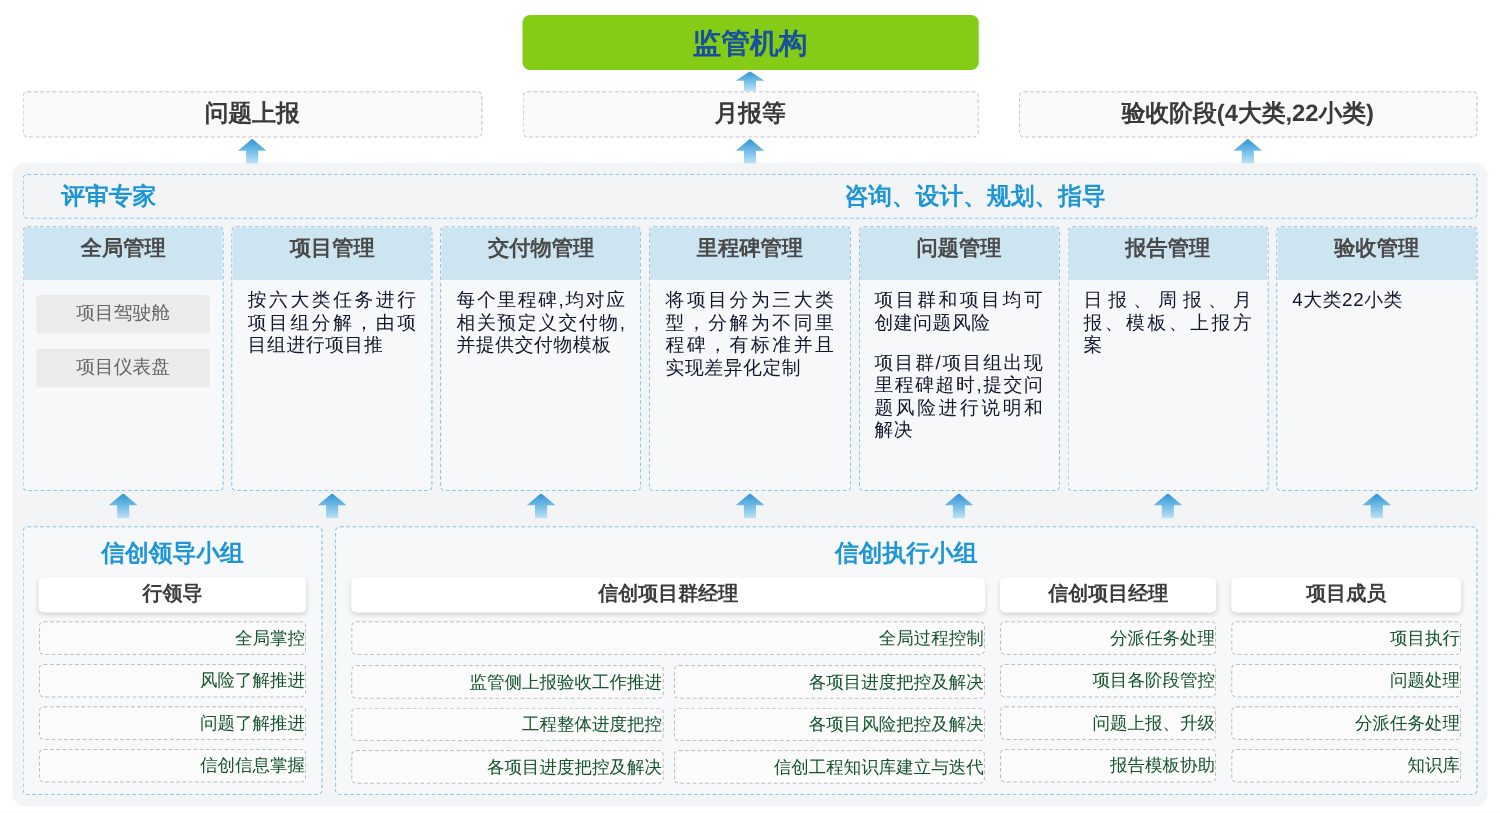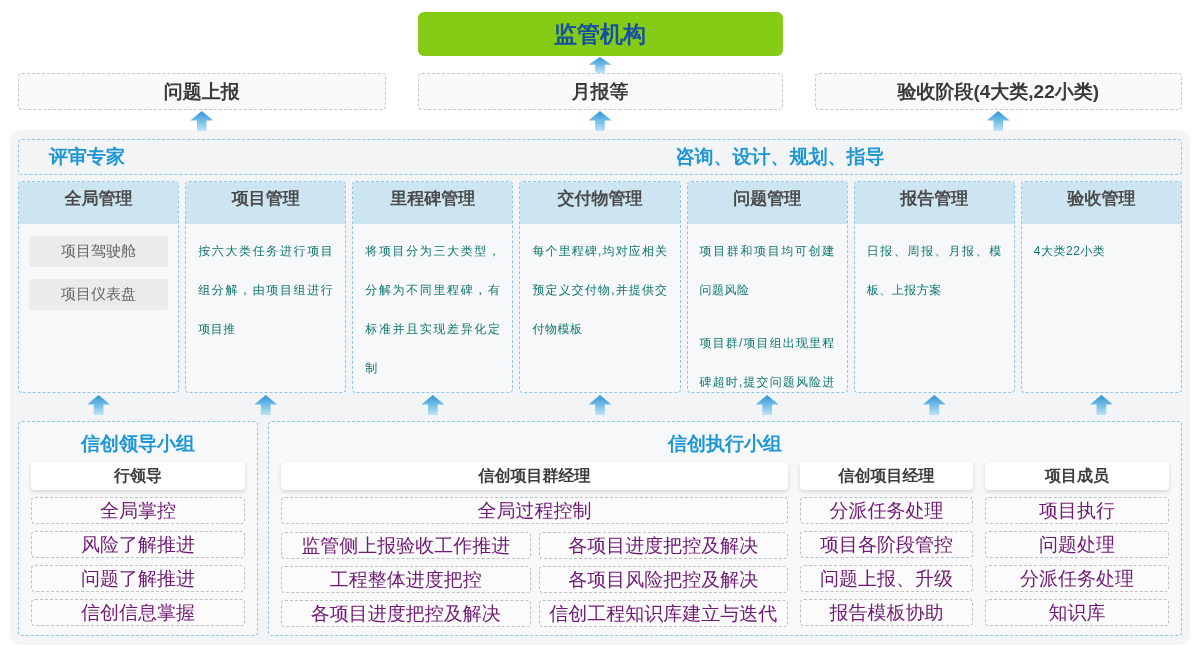--- a/index.html
+++ b/index.html
@@ -37,42 +37,42 @@
   .platform-header .left-label { padding-left: 30px; }
   .platform-header .right-label { position: absolute; left: 56.5%; }
 
   
   .columns-row { display: flex; gap: 6px; margin-top: 6px; height: 212px; }
   .mcol { flex: 1; border: 1px dashed #8cc6e9; border-radius: 4px; background: #f7f8f9;
     overflow: hidden; }
   .mcol-header { height: 42px; background: #cde4f1; text-align: center; line-height: 34px;
     font-size: 17px; font-weight: bold; color: #4a4a4a; }
   .mcol-body { padding: 8px 12px; }
-  .mcol-body p { font-size: 12px; line-height: 39px; color: #0f766e;
+  .mcol-body p { font-size: 15px; line-height: 18px; color: #0f172a;
     text-align: justify; letter-spacing: 0.5px; }
   .mcol-body p + p { margin-top: 14px; }
   .pill { margin: 12px 10px 0; height: 31px; background: #ebebeb; border-radius: 3px;
     text-align: center; line-height: 30px; font-size: 15px; color: #666; }
 
   .arrow-row { display: flex; gap: 6px; height: 28px; align-items: center; }
   .arrow-row > div { flex: 1; }
 
   
   .bottom-row { display: flex; gap: 10px; height: 215px; }
   .group-box { border: 1px dashed #8cc6e9; border-radius: 4px; background: #f7f8f9;
     padding: 8px 12px; }
   .leadership { flex: 0 0 240px; }
   .execution { flex: 1; }
   .group-title { text-align: center; height: 28px; line-height: 28px; }
   .role-box { height: 28px; background: #ffffff; border-radius: 4px;
     box-shadow: 0 2px 4px rgba(0,0,0,0.14); text-align: center; line-height: 28px;
     font-size: 16px; font-weight: bold; color: #3c3c3c; margin-top: 4px; }
   .item-box { height: 27px; border: 1px dashed #c0c0c0; border-radius: 4px;
-    background: rgba(255,255,255,0.45); text-align: center; line-height: 25px;
-    font-size: 19px; color: #701a75; margin-top: 7px; }
+    background: rgba(255,255,255,0.45); text-align: right; line-height: 25px;
+    font-size: 14px; color: #14532d; margin-top: 7px; }
   .item-box:first-of-type { margin-top: 8px; }
 
   .exec-groups { display: flex; gap: 12px; }
   .exec-grp { flex: 507 0 0; }
   .exec-pm { flex: 173 0 0; }
   .exec-mb { flex: 184 0 0; }
   .pm-grid { display: grid; grid-template-columns: 1fr 1fr; column-gap: 8px; }
 </style>
 </head>
 <body>
@@ -111,30 +111,30 @@
     </div>
 
     <div class="mcol">
       <div class="mcol-header">项目管理</div>
       <div class="mcol-body">
         <p>按六大类任务进行项目组分解，由项目组进行项目推</p>
       </div>
     </div>
 
     <div class="mcol">
+      <div class="mcol-header">交付物管理</div>
+      <div class="mcol-body">
+        <p>每个里程碑,均对应相关预定义交付物,并提供交付物模板</p>
+      </div>
+    </div>
+
+    <div class="mcol">
       <div class="mcol-header">里程碑管理</div>
       <div class="mcol-body">
         <p>将项目分为三大类型，分解为不同里程碑，有标准并且实现差异化定制</p>
-      </div>
-    </div>
-
-    <div class="mcol">
-      <div class="mcol-header">交付物管理</div>
-      <div class="mcol-body">
-        <p>每个里程碑,均对应相关预定义交付物,并提供交付物模板</p>
       </div>
     </div>
 
     <div class="mcol">
       <div class="mcol-header">问题管理</div>
       <div class="mcol-body">
         <p>项目群和项目均可创建问题风险</p>
         <p>项目群/项目组出现里程碑超时,提交问题风险进行说明和解决</p>
       </div>
     </div>

